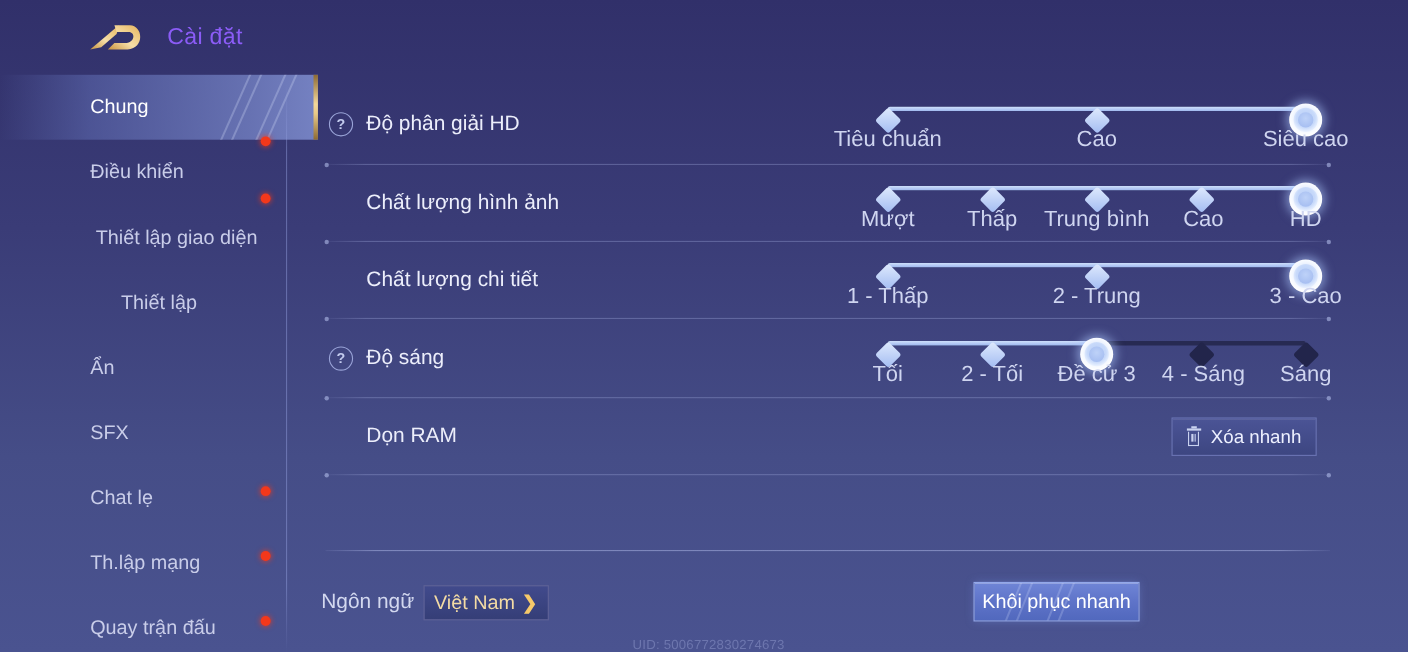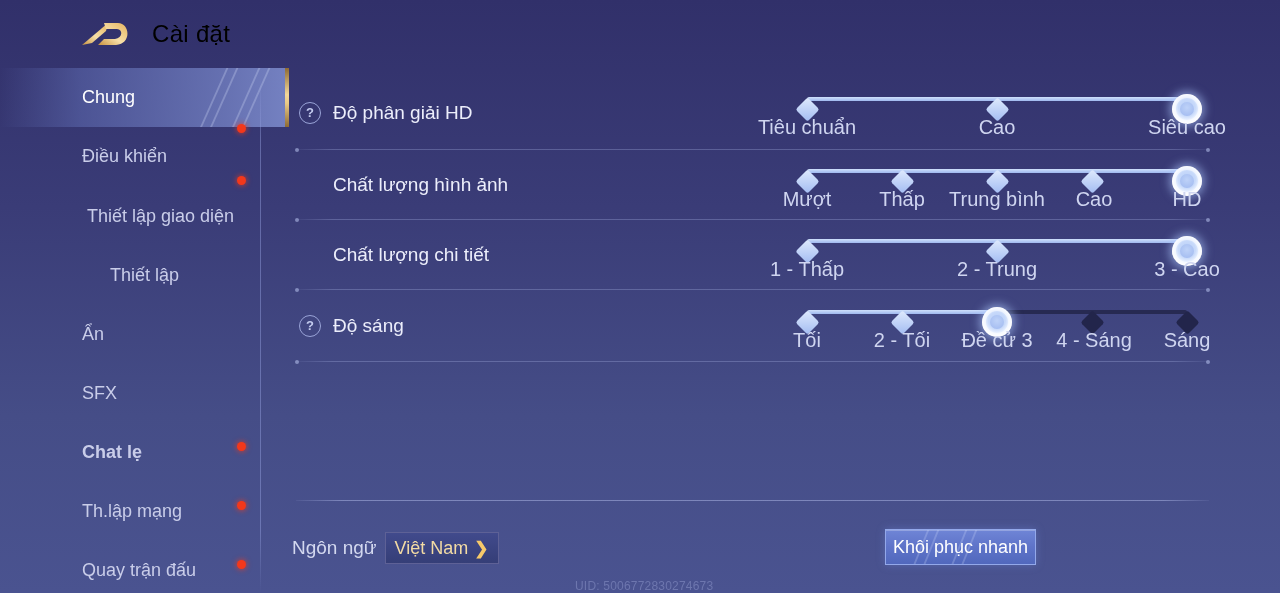--- a/index.html
+++ b/index.html
@@ -7,21 +7,21 @@
   body {
     font-family:"Liberation Sans", sans-serif;
     background:linear-gradient(180deg,#31306a 0%,#3a3c77 35%,#454d87 70%,#4a5390 100%);
     color:#e8eaf6;
     position:relative;
   }
 
   
   .header { position:absolute; top:0; left:0; width:1280px; height:68px; display:flex; align-items:center; padding-left:78px; }
   .logo { width:58px; height:40px; position:relative; flex:none; }
-  .title { font-size:24px; color:#000000; margin-left:16px; letter-spacing:.3px; }
+  .title { font-size:21px; color:#8b5cf6; margin-left:16px; letter-spacing:.3px; }
 
   
   .sidebar { position:absolute; left:0; top:68px; width:261px; height:525px; }
   .sidebar::after { content:""; position:absolute; right:0; top:8px; bottom:0; width:1px;
      background:linear-gradient(180deg,rgba(150,160,220,0) 0%,rgba(150,162,225,.45) 12%,rgba(150,162,225,.45) 88%,rgba(150,160,220,0) 100%); }
   .nav-item { position:relative; height:59px; display:flex; align-items:center; padding-left:82px; font-size:18px;
      color:#c9cde9; white-space:pre-line; line-height:23px; }
   .nav-item.two-line { height:60px; align-items:center; }
   .nav-item.active { color:#ffffff;
      background:linear-gradient(90deg, rgba(83,95,163,0) 0%, rgba(95,108,178,.55) 28%, rgba(116,130,196,.78) 78%, rgba(128,143,208,.85) 100%); }
@@ -139,21 +139,21 @@
   </div>
 
   <div class="nav-item" style="top:237px;position:absolute;width:261px;">
     <span class="nav-label">Ẩn</span>
   </div>
 
   <div class="nav-item" style="top:296px;position:absolute;width:261px;">
     <span class="nav-label">SFX</span>
   </div>
 
-  <div class="nav-item" style="top:355px;position:absolute;width:261px;font-weight:bold;">
+  <div class="nav-item" style="top:355px;position:absolute;width:261px;">
     <span class="nav-label">Chat lẹ</span>
     <span class="dot" style="top:19px"></span>
   </div>
 
   <div class="nav-item" style="top:414px;position:absolute;width:261px;">
     <span class="nav-label">Th.lập mạng</span>
     <span class="dot" style="top:19px"></span>
   </div>
 
   <div class="nav-item" style="top:473px;position:absolute;width:261px;">
@@ -239,20 +239,31 @@
         <span style="left:10px">Tối</span>
         <span style="left:105px">2 - Tối</span>
         <span style="left:200px">Đề cử 3</span>
         <span style="left:297px">4 - Sáng</span>
         <span style="left:390px">Sáng</span>
       </div>
     </div>
     <div class="divider"></div>
   </div>
 
+  <div class="row" style="top:294px;height:70px;">
+    <span class="label">Dọn RAM</span>
+    <div class="btn-delete">
+      <span class="trash">
+        <span class="lid"></span>
+          <span class="can"></span>
+      </span>
+      <span>Xóa nhanh</span>
+    </div>
+    <div class="divider"></div>
+  </div>
 
 </div>
 
 <div class="foot-div"></div>
 <div class="footer">
   <div class="lang-wrap">
     <span class="lang-label">Ngôn ngữ</span>
     <div class="lang-btn">
       <span>Việt Nam</span>
       <span class="lang-chev">❯</span>

